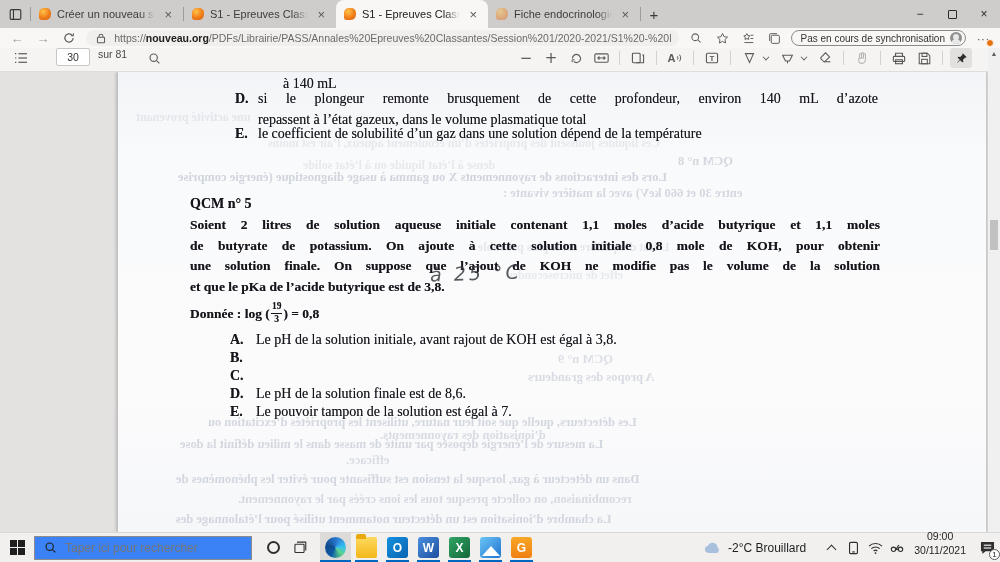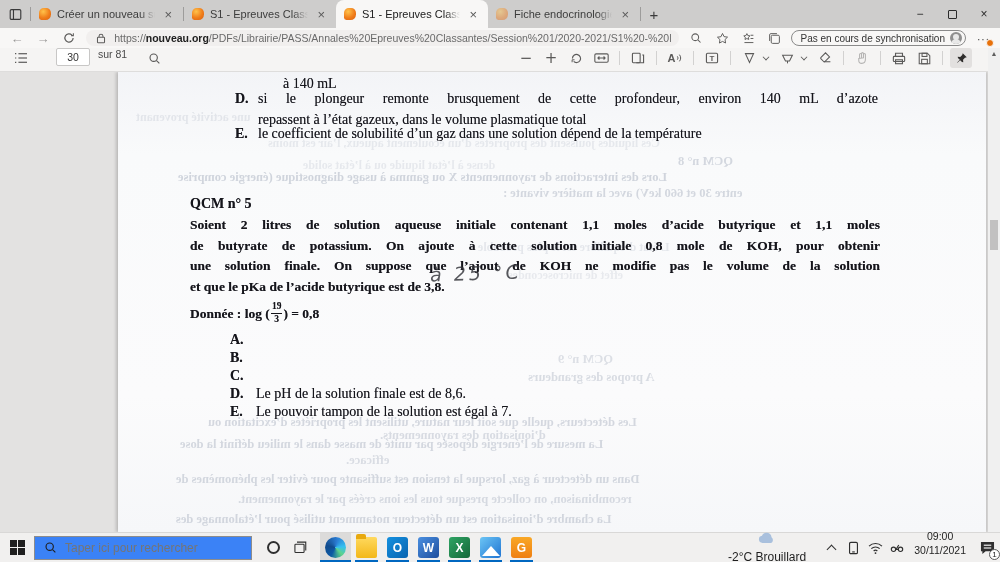--- a/index.html
+++ b/index.html
@@ -86,21 +86,21 @@
   .ic-edge { border-radius:50%; background:conic-gradient(from 210deg,#0c59a4,#114a8b 20%,#2b7cd3 45%,#35c1f1 65%,#5fd38b 80%,#0c59a4); }
   .ic-folder { background:linear-gradient(#ffd95e,#f3b81a); position:relative; border-radius:2px; }
   .ic-folder::before { content:""; position:absolute; left:0; top:-3px; width:10px; height:5px; background:#e8a90f; border-radius:2px 2px 0 0; }
   .ic-outlook { background:linear-gradient(135deg,#1490df,#0a64b0); }
   .ic-word { background:linear-gradient(135deg,#4a8fe0,#1e4e9e); }
   .ic-excel { background:linear-gradient(135deg,#2fa464,#156839); }
   .ic-photos { background:linear-gradient(135deg,#6cc5f5,#1f74d2); position:relative; overflow:hidden; }
   .ic-photos::before { content:""; position:absolute; left:2px; bottom:2px; border-left:9px solid transparent; border-right:9px solid transparent; border-bottom:10px solid #fff; }
   .ic-gapp { background:linear-gradient(#f9a826,#ef7f12); }
   .tray { margin-left:auto; display:flex; align-items:center; gap:0; }
-  .weather { display:flex; align-items:center; gap:6px; font-size:12px; color:#1f1f1f; margin-right:14px;flex-direction:column; }
+  .weather { display:flex; align-items:center; gap:6px; font-size:12px; color:#1f1f1f; margin-right:14px; }
   .trayicon { width:22px; height:30px; display:flex; align-items:center; justify-content:center; color:#2f2f2f; }
   .chev-up { width:7px; height:7px; border-left:1.6px solid #2f2f2f; border-top:1.6px solid #2f2f2f; transform:rotate(45deg); margin-top:3px; }
   .clock { text-align:center; font-size:10.5px; color:#1f1f1f; line-height:1.25; margin:0 8px 8px 6px; white-space:nowrap; }
   .notif { position:relative; width:26px; height:30px; display:flex; align-items:center; justify-content:center; color:#1f1f1f; }
   .nbadge { position:absolute; right:0px; bottom:3px; width:11px; height:11px; border-radius:50%; background:#fff; border:1px solid #5a5a5a; font-size:8px; line-height:9px; text-align:center; color:#1f1f1f; }
 </style>
 </head>
 <body>
 
 <div class="tabbar">
@@ -355,20 +355,21 @@
 
     <div class="pos handnote" style="left:312px;top:190px;">à 25 °C</div>
 
     <div class="pos" style="left:72px;top:230px;font-size:13.5px;font-weight:bold;">
       <span>Donnée : log (</span><span class="frac"><span class="num">19</span><span class="den">3</span></span><span>) = 0,8</span>
     </div>
 
     <div class="pos answers" style="left:112px;top:260px;width:660px;font-size:14px;">
       <div class="itemrow">
           <span class="lbl" style="width:26px;">A.</span>
+          <span>Le pH de la solution initiale, avant rajout de KOH est égal à 3,8.</span>
         </div>
       <div class="itemrow">
           <span class="lbl" style="width:26px;">B.</span>
         </div>
       <div class="itemrow">
           <span class="lbl" style="width:26px;">C.</span>
         </div>
       <div class="itemrow">
           <span class="lbl" style="width:26px;">D.</span>
           <span>Le pH de la solution finale est de 8,6.</span>

